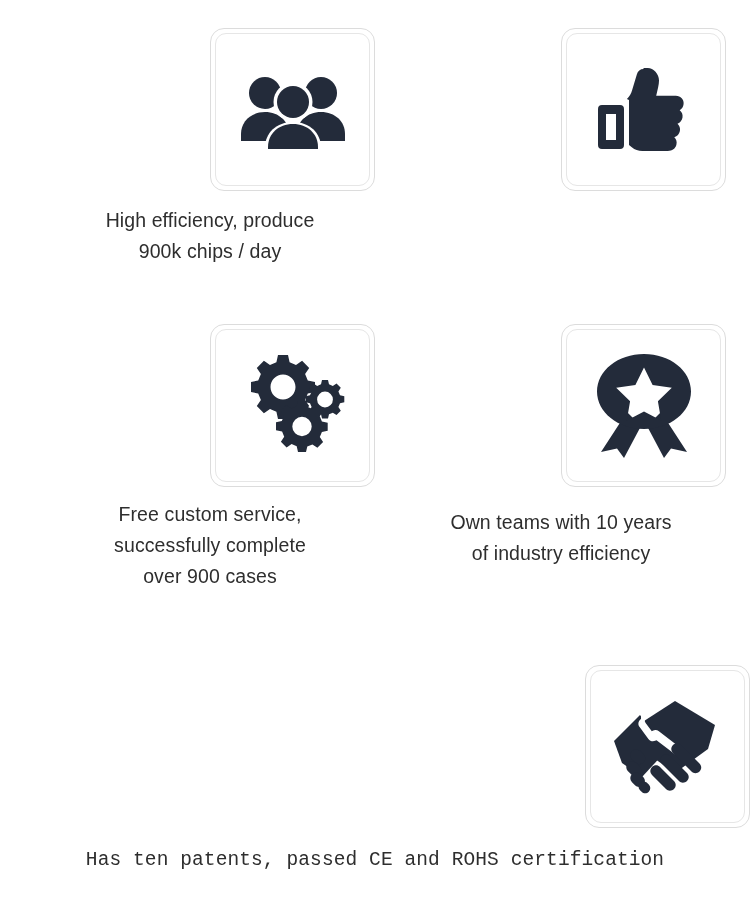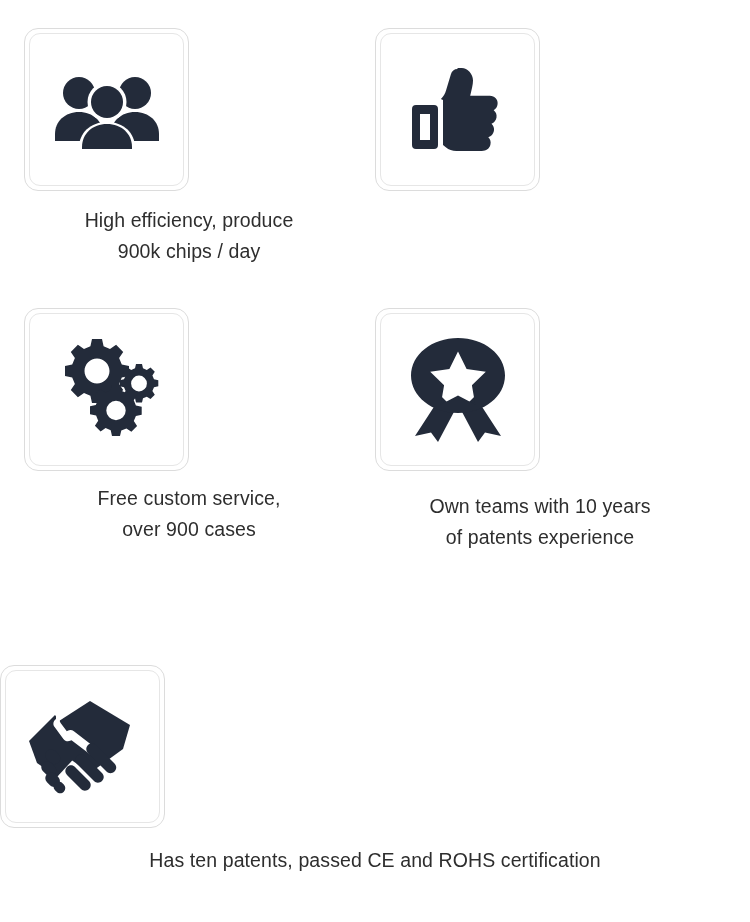--- a/index.html
+++ b/index.html
@@ -27,28 +27,28 @@
   
   .feature-row {
     position: absolute;
     left: 0;
     width: 750px;
     display: flex;
     justify-content: center;
     align-items: flex-start;
   }
   #feature-row-1 { top: 28px; }
-  #feature-row-2 { top: 308px; }
+  #feature-row-2 { top: 324px; }
   #feature-row-3 { top: 665px; }
 
   .feature-card {
     width: 351px;
     display: flex;
     flex-direction: column;
-    align-items: flex-start;
+    align-items: flex-end;
     box-sizing: border-box;
   }
   .feature-card.wide {
     width: 750px;
   }
 
   
   .icon-tile {
     position: relative;
     width: 165px;
@@ -85,20 +85,21 @@
     text-align: center;
     font-size: 19.5px;
     line-height: 31px;
     color: #2e2e2e;
     letter-spacing: 0.1px;
     font-weight: 400;
   }
   .feature-card.wide .feature-caption {
     width: 750px;
     margin-top: 16px;
+    font-family: Liberation Mono, monospace;
   }
 
   
   #feature-card-efficiency .feature-caption { margin-top: 14px; }
   #feature-card-response  .feature-caption { margin-top: 14px; }
   #feature-card-custom    .feature-caption { margin-top: 12px; }
   #feature-card-teams     .feature-caption { margin-top: 20px; }
   #feature-card-patents   .feature-caption { margin-top: 17px; }
 </style>
 </head>
@@ -159,39 +160,40 @@
             <path d="M38 0h10l1.6 7.2 6.4 2.7 6.1-4.1 7.1 7.1-4.1 6.1 2.7 6.4 7.2 1.6v10l-7.2 1.6-2.7 6.4 4.1 6.1-7.1 7.1-6.1-4.1-6.4 2.7L48 64H38l-1.6-7.2-6.4-2.7-6.1 4.1-7.1-7.1 4.1-6.1-2.7-6.4L11 37V27l7.2-1.6 2.7-6.4-4.1-6.1 7.1-7.1 6.1 4.1 6.4-2.7L38 0zm5 19.5c-6.9 0-12.5 5.6-12.5 12.5S36.1 44.5 43 44.5 55.5 38.9 55.5 32 49.9 19.5 43 19.5z"></path>
 
             <path d="M82 25h6l1 4.3 3.8 1.6 3.7-2.4 4.3 4.3-2.4 3.7 1.6 3.8 4.3 1v6l-4.3 1-1.6 3.8 2.4 3.7-4.3 4.3-3.7-2.4-3.8 1.6-1 4.3h-6l-1-4.3-3.8-1.6-3.7 2.4-4.3-4.3 2.4-3.7-1.6-3.8-4.3-1v-6l4.3-1 1.6-3.8-2.4-3.7 4.3-4.3 3.7 2.4 3.8-1.6 1-4.3zm3 11.6a7.9 7.9 0 1 0 0 15.8 7.9 7.9 0 0 0 0-15.8z"></path>
 
             <path d="M58 46h8l1.3 5.8 5.1 2.1 5-3.3 5.7 5.7-3.3 5 2.1 5.1 5.8 1.3v8l-5.8 1.3-2.1 5.1 3.3 5-5.7 5.7-5-3.3-5.1 2.1L66 97h-8l-1.3-5.8-5.1-2.1-5 3.3-5.7-5.7 3.3-5-2.1-5.1L36 75.3v-8l5.8-1.3 2.1-5.1-3.3-5 5.7-5.7 5 3.3 5.1-2.1L58 46zm4 15.8a9.7 9.7 0 1 0 0 19.4 9.7 9.7 0 0 0 0-19.4z"></path>
           </g>
         </svg>
       </div>
       <div class="feature-caption">
         <div>Free custom service,</div>
+        <div>successfully complete</div>
         <div>over 900 cases</div>
       </div>
     </div>
 
     <div class="feature-card" id="feature-card-teams">
       <div class="icon-tile">
         <svg width="94" height="104" viewBox="0 0 94 104" aria-hidden="true">
           <g fill="#232b3a">
 
             <path d="M30 58 4 98l16-3.5L27 104l17-32-14-14z"></path>
             <path d="M64 58 90 98l-16-3.5L67 104 50 72l14-14z"></path>
 
             <path fill-rule="evenodd" d="M47 0C21 0 0 16.6 0 37.5S21 75 47 75s47-16.6 47-37.5S73 0 47 0zm0 13.5 8.6 17.4 19.2 2.8-13.9 13.6 3.3 19.1L47 57.4l-17.2 9 3.3-19.1-13.9-13.6 19.2-2.8L47 13.5z"></path>
           </g>
         </svg>
       </div>
       <div class="feature-caption">
         <div>Own teams with 10 years</div>
-        <div>of patents experience</div>
+        <div>of industry efficiency</div>
       </div>
     </div>
 
   </div>
 
   <div class="feature-row" id="feature-row-3">
 
     <div class="feature-card wide" id="feature-card-patents">
       <div class="icon-tile">
         <svg width="112" height="96" viewBox="0 0 112 96" aria-hidden="true">

